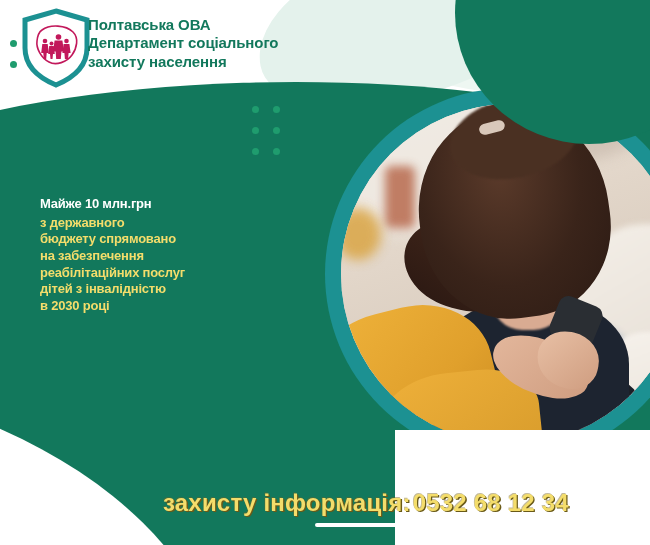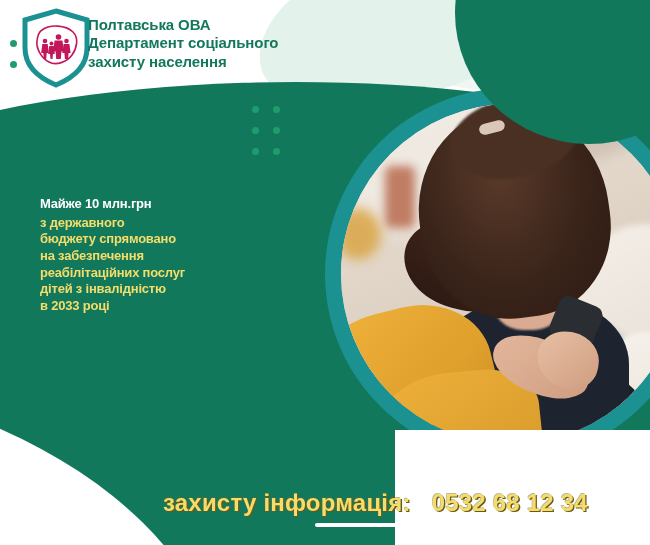--- a/index.html
+++ b/index.html
@@ -255,21 +255,21 @@
     position:absolute;left:163px;top:489px;
     font-weight:bold;
     font-size:24px;
     letter-spacing:.2px;
     color:#f4dd6b;
     text-shadow:
       1.4px 1.4px 0 #6a5a18,
       -0.7px -0.7px 0 rgba(120,100,30,.45);
     white-space:nowrap;
   }
-  .contact .phone{margin-left:21px;}
+  .contact .phone{margin-left:2px;}
   .contact-underline{
     position:absolute;left:315px;top:523px;
     width:96px;height:4px;
     background:#ffffff;
     border-radius:2px;
   }
 </style>
 </head>
 <body>
 
@@ -347,21 +347,21 @@
 Департамент соціального
 захисту населення</div>
 
   <div class="headline">
     <span class="lead">Майже 10 млн.грн</span>
     <span class="body">з державного
 бюджету спрямовано
 на забезпечення
 реабілітаційних послуг
 дітей з інвалідністю
-в 2033 році</span>
+в 2030 році</span>
   </div>
 
   <div class="contact">
     <span>захисту інформація:</span><span class="phone">0532 68 12 34</span>
   </div>
   <div class="contact-underline"></div>
 
 </div>
 
 </body></html>

